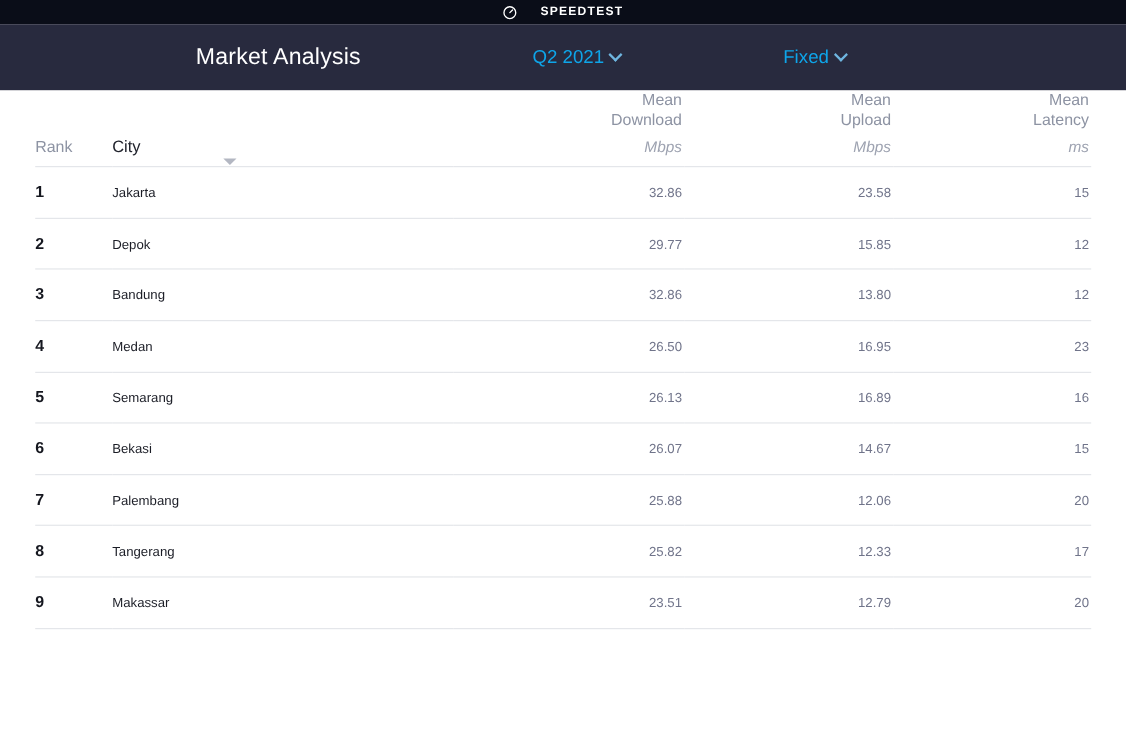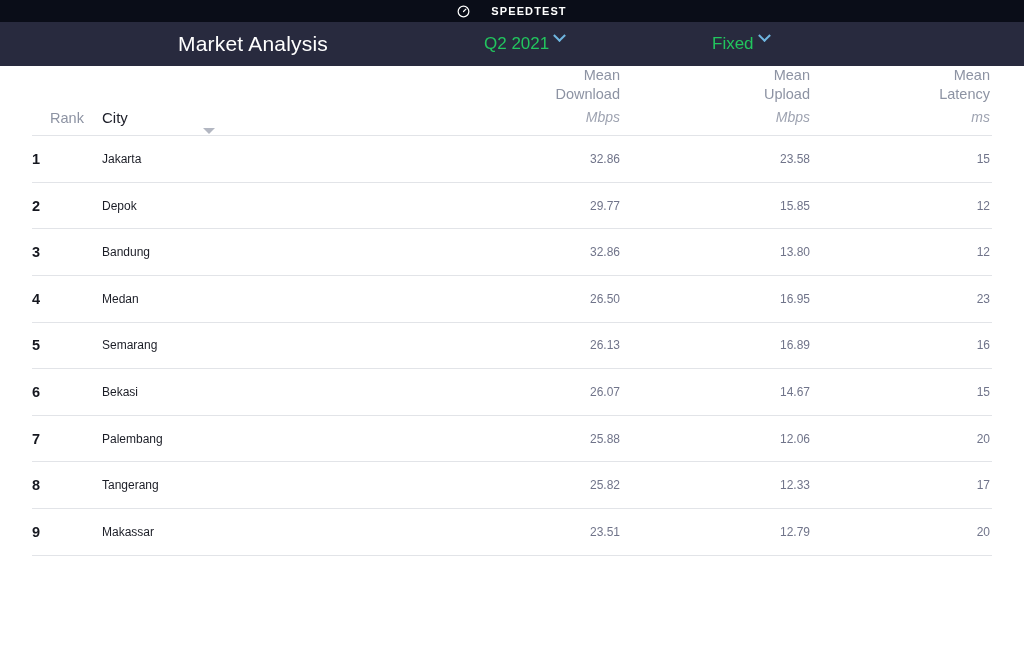--- a/index.html
+++ b/index.html
@@ -29,40 +29,40 @@
   .brand-name {
     color: #ffffff;
     font-size: 11px;
     font-weight: bold;
     letter-spacing: 1.1px;
     margin-left: 16px;
   }
 
   
   .navbar {
-    height: 44px;
+    height: 60px;
     background: #282a3e;
     display: flex;
     align-items: center;
     position: relative;
   }
   .nav-title {
     position: absolute;
     left: 178px;
     color: #ffffff;
     font-size: 21px;
     font-weight: normal;
     letter-spacing: 0.2px;
   }
   .nav-dropdown {
     position: absolute;
     display: flex;
-    align-items: flex-start;
+    align-items: center;
     gap: 6px;
-    color: #22c55e;
+    color: #0ea5e9;
     font-size: 17px;
     cursor: pointer;
   }
   .nav-dropdown.period { left: 484px; }
   .nav-dropdown.type   { left: 712px; }
   .chev {
     display: inline-block;
     width: 9px;
     height: 9px;
     border-right: 2px solid #6fb6e0;
@@ -80,21 +80,21 @@
     table-layout: fixed;
   }
 
   thead th {
     vertical-align: bottom;
     padding-bottom: 9px;
     font-weight: normal;
     color: #8d93a3;
     font-size: 14.5px;
   }
-  th.col-rank { width: 70px;  text-align: center; }
+  th.col-rank { width: 70px;  text-align: left; }
   th.col-city { width: 310px; text-align: left; position: relative; }
   th.col-num  { text-align: right; padding-right: 2px; }
   th.col-dl   { width: 210px; }
   th.col-ul   { width: 190px; }
   th.col-lat  { width: 180px; }
 
   th.col-city .city-label {
     color: #20222c;
     font-size: 15px;
   }

